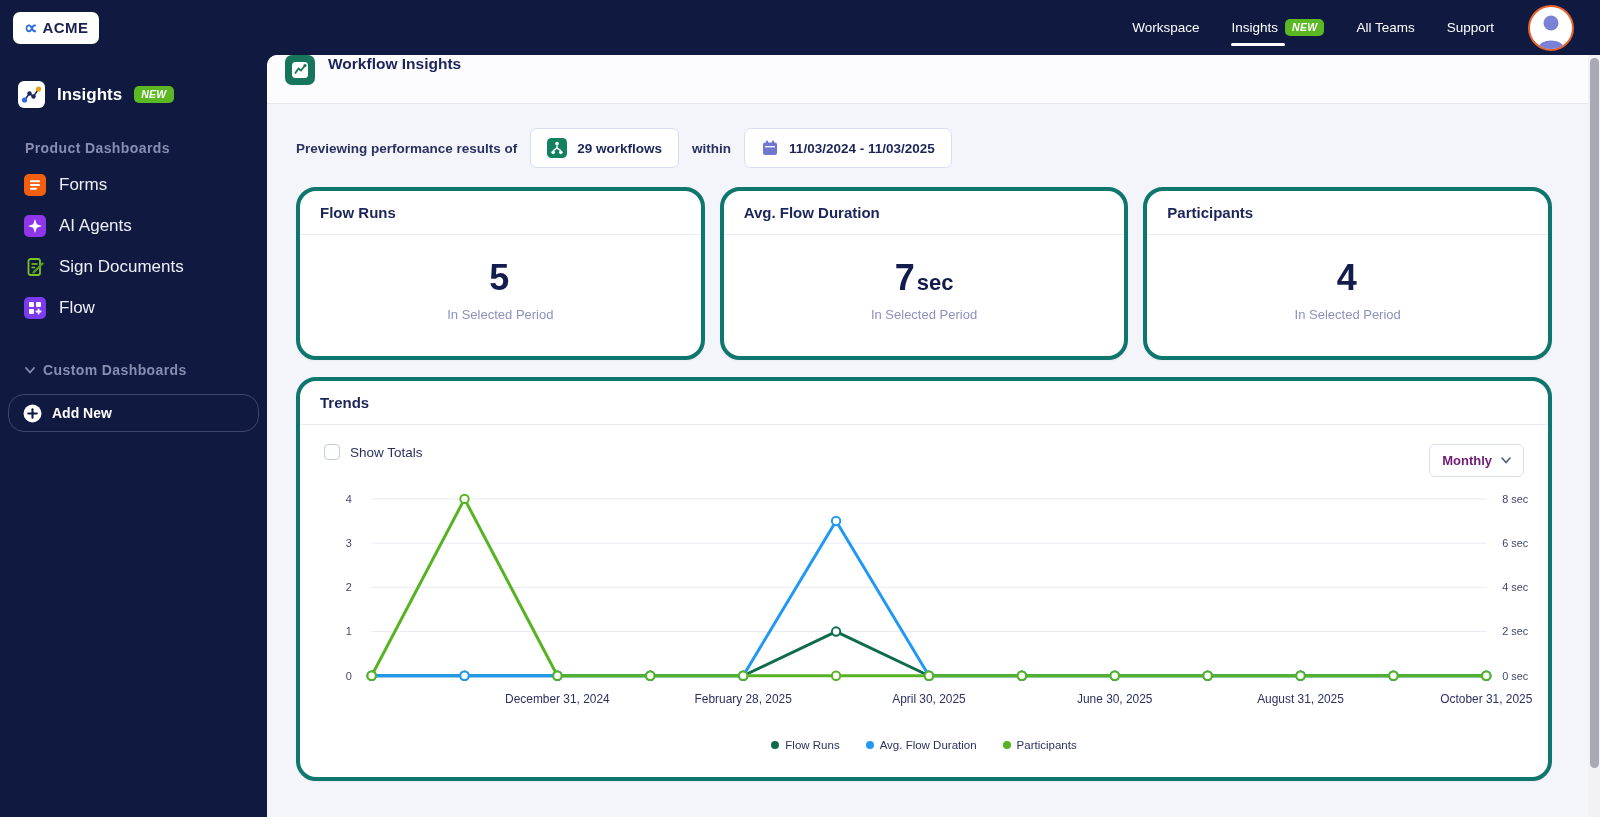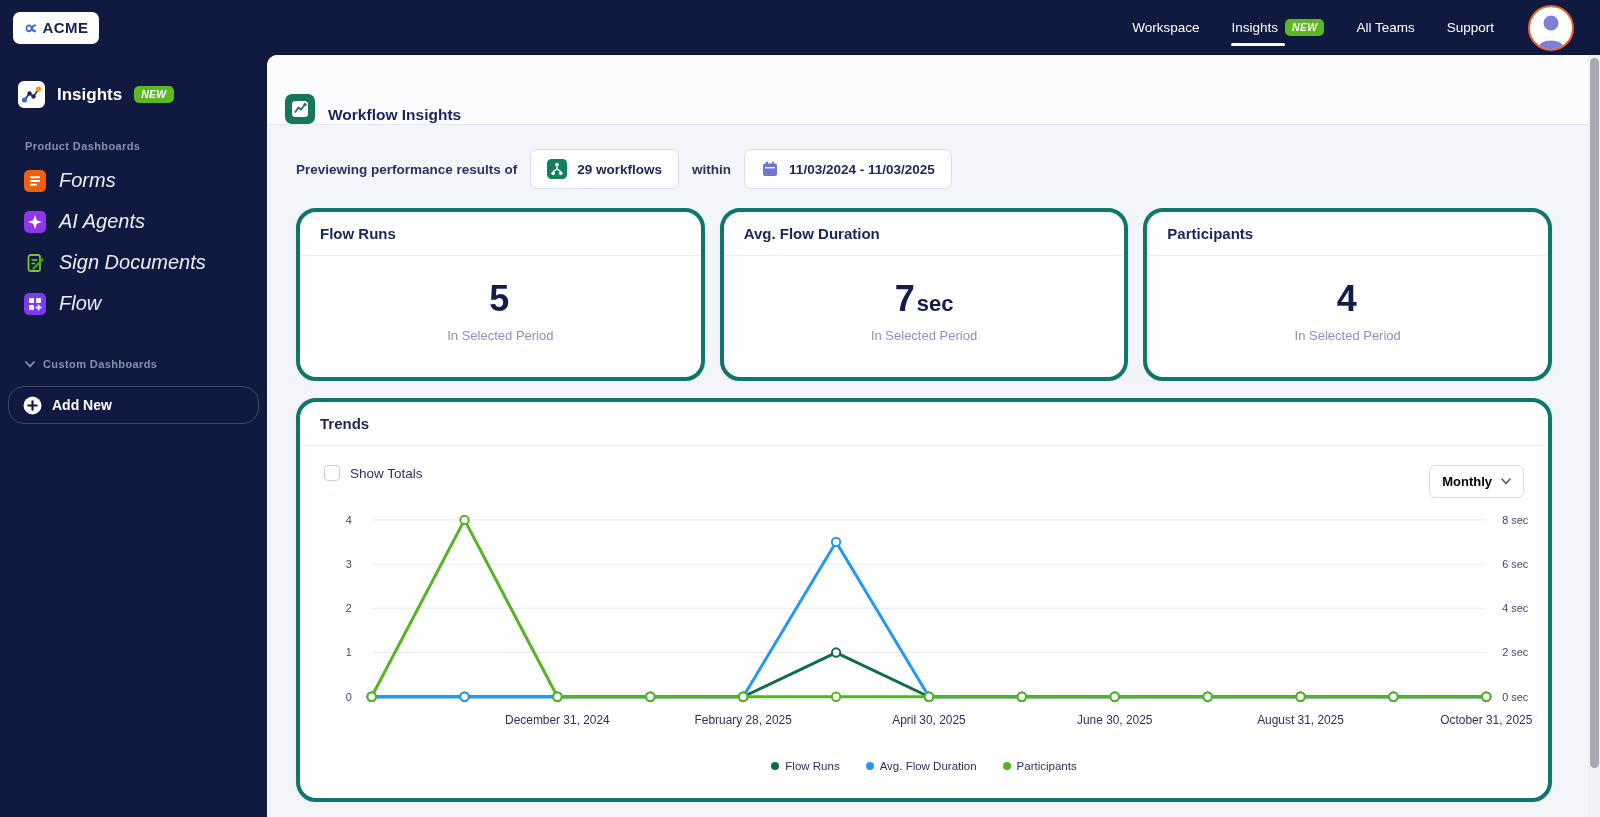--- a/index.html
+++ b/index.html
@@ -14,33 +14,33 @@
   .topnav { display:flex; align-items:center; gap:32px; }
   .topnav-item { color:#fff; font-size:13.5px; font-weight:500; cursor:pointer; position:relative; display:flex; align-items:center; gap:7px; }
   .topnav-item .underline { position:absolute; left:0; bottom:-10px; width:54px; height:2.5px; background:#fff; border-radius:2px; }
   .badge { background:#5BB822; color:#fff; font-size:10.5px; font-weight:800; padding:3px 7px; border-radius:5px; letter-spacing:.3px; line-height:1;font-style:italic; }
   .avatar { width:46px; height:46px; border-radius:50%; background:#fff; border:2.5px solid #E8622B; display:flex; align-items:flex-end; justify-content:center; overflow:hidden; margin-left:2px; }
 
   
   .sidebar { position:absolute; top:55px; left:0; width:267px; bottom:0; background:#101940; z-index:4; }
   .side-title { display:flex; align-items:center; gap:12px; margin:26px 0 0 18px; }
   .side-title .label { color:#fff; font-size:17px; font-weight:700; }
-  .section-label { color:#878EB0; font-size:11px; font-weight:700; letter-spacing:.4px; margin:32px 0 8px 17px; display:flex; align-items:center; gap:8px;padding-left:8px; }
+  .section-label { color:#878EB0; font-size:14px; font-weight:700; letter-spacing:.4px; margin:32px 0 8px 17px; display:flex; align-items:center; gap:8px;padding-left:8px; }
   .side-nav { margin-top:4px; }
   .side-item { display:flex; align-items:center; gap:13px; height:41px; margin:0 8px; padding-left:16px; border-radius:8px; cursor:pointer; }
-  .side-item .label { color:#EDEFF7; font-size:20px; font-weight:500;font-style:italic; }
+  .side-item .label { color:#EDEFF7; font-size:17px; font-weight:500; }
   .side-item.active { background:#2B3357; }
   .side-item.active .label { color:#fff; font-weight:600; }
   .icon-sq { width:22px; height:22px; flex:0 0 22px; }
   .add-new { margin:16px 8px 0 8px; height:38px; border:1px solid #3E4669; border-radius:16px; display:flex; align-items:center; gap:10px; padding-left:14px; cursor:pointer; }
   .add-new .label { color:#fff; font-size:14px; font-weight:600; }
 
   
   .main { position:absolute; top:55px; left:267px; right:0; bottom:0; background:#F4F5FB; border-top-left-radius:10px; overflow:hidden; }
-  .page-header { height:70px; background:#FCFCFF; border-bottom:1px solid #E4E7F3; display:flex; align-items:flex-end; gap:13px; padding-left:18px; border-top-left-radius:10px; }
+  .page-header { height:49px; background:#FCFCFF; border-bottom:1px solid #E4E7F3; display:flex; align-items:flex-start; gap:13px; padding-left:18px; border-top-left-radius:10px; }
   .page-title { font-size:15.5px; font-weight:600; color:#1B2559; }
   .content { padding:0 48px 0 29px; }
 
   .filter-row { margin-top:24px; display:flex; align-items:center; }
   .filter-text { font-size:13.5px; font-weight:600; color:#2A3160; }
   .pill-btn { margin-left:13px; height:40px; background:#fff; border:1px solid #D9DDF0; border-radius:7px; display:flex; align-items:center; gap:10px; padding:0 16px; cursor:pointer; }
   .pill-btn .label { font-size:13.5px; font-weight:600; color:#1B2559; }
   .within { margin-left:13px; }
 
   .stats-row { margin-top:19px; display:flex; gap:15px; }
@@ -52,21 +52,21 @@
   .stat-value { font-size:36px; font-weight:800; color:#141B4D; line-height:1; }
   .stat-unit { font-size:22px; font-weight:700; color:#141B4D; margin-left:2px; }
   .stat-caption { margin-top:11px; font-size:13px; color:#8C92BC; }
 
   .trends-card { margin-top:17px; padding-bottom:26px; }
   .trends-controls { display:flex; align-items:flex-start; justify-content:space-between; padding:19px 24px 6px 24px; }
   .checkbox-group { display:flex; align-items:center; gap:10px; cursor:pointer; }
   .checkbox { width:16px; height:16px; background:#fff; border:1.5px solid #C7CCE6; border-radius:4px; }
   .checkbox-label { font-size:13.5px; font-weight:500; color:#2A3160; }
   .select { height:33px; background:#fff; border:1px solid #D9DDF0; border-radius:6px; display:flex; align-items:center; gap:9px; padding:0 12px; cursor:pointer; }
-  .select .label { font-size:13px; font-weight:600; color:#000000; }
+  .select .label { font-size:13px; font-weight:600; color:#701a75; }
 
   .chart-wrap { padding:2px 16px 0 16px; }
   .legend { display:flex; justify-content:center; gap:26px; margin-top:4px; }
   .legend-item { display:flex; align-items:center; gap:6px; }
   .legend-dot { width:8px; height:8px; border-radius:50%; }
   .legend-label { font-size:11.5px; font-weight:500; color:#2A3160; }
 
   
   .scroll-strip { position:absolute; right:0; top:55px; width:12px; bottom:0; background:#F2F2F6; z-index:9; }
   .scroll-thumb { position:absolute; right:1.5px; top:3px; width:9px; height:710px; background:#A9A9B3; border-radius:5px; }

